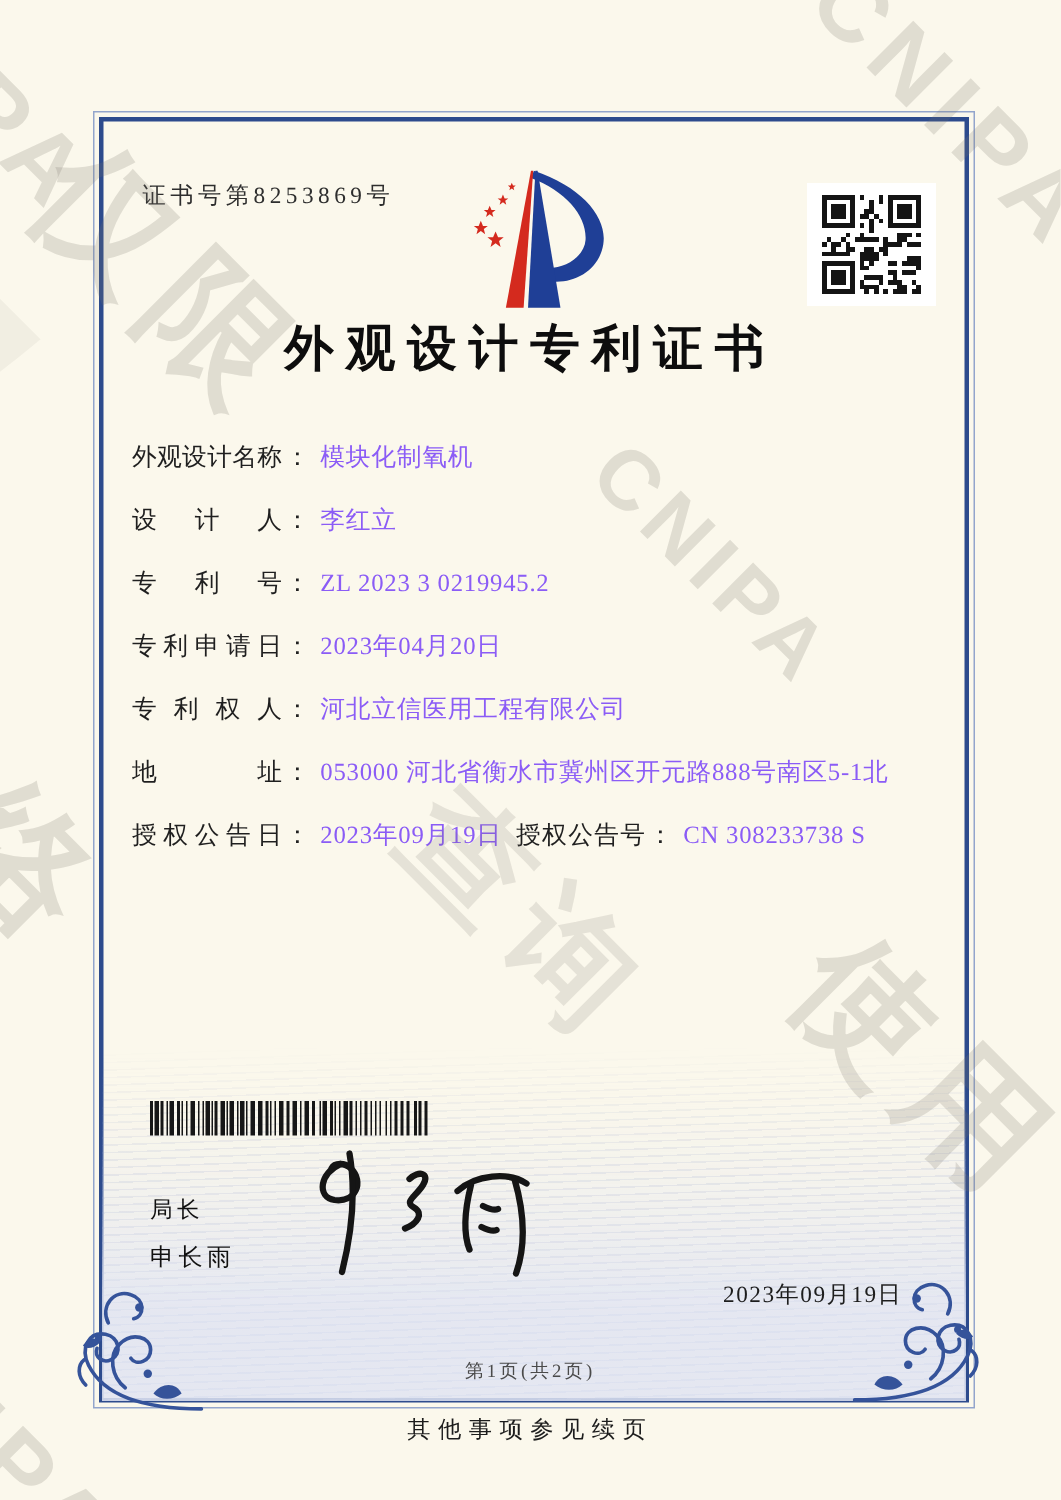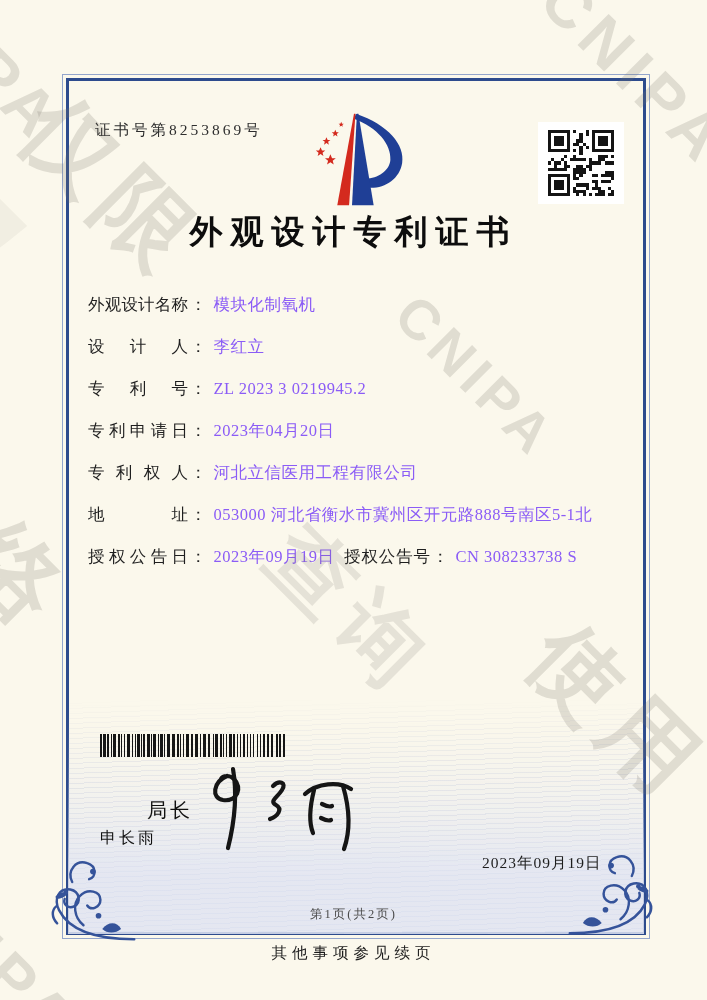--- a/index.html
+++ b/index.html
@@ -60,21 +60,21 @@
   .fpair2 .flabel{width:86px;}
 
   #paras{left:84px;top:583px;width:546px;font-size:14px;line-height:27px;
          color:#373737;text-align:justify;letter-spacing:0.6px;}
   #paras p{margin:0;text-indent:2em;}
   #paras p + p{margin-top:9px;}
 
   #barcode{left:100px;top:734px;width:188px;height:23px;}
   #barcode span{position:absolute;top:0;height:23px;background:#161616;}
 
-  #sig-title{left:100px;top:797px;font-size:20px;letter-spacing:3px;color:#111;margin-left:47px;}
+  #sig-title{left:100px;top:797px;font-size:15px;letter-spacing:3px;color:#111;}
   #sig-name{left:100px;top:828px;font-size:16px;letter-spacing:3px;color:#111;}
   #sig-script{left:192px;top:760px;width:182px;height:96px;}
 
   #issue-date{left:482px;top:853px;font-size:15.5px;color:#1d1d1d;letter-spacing:1px;}
   #page-indicator{left:0;width:707px;top:906px;text-align:center;font-size:12.5px;
                   color:#4a4a4a;letter-spacing:2px;}
   #note{left:0;width:707px;top:943px;text-align:center;font-size:15.5px;
         letter-spacing:5px;color:#1c1c1c;}
 
   .flourish{position:absolute;z-index:5;}

